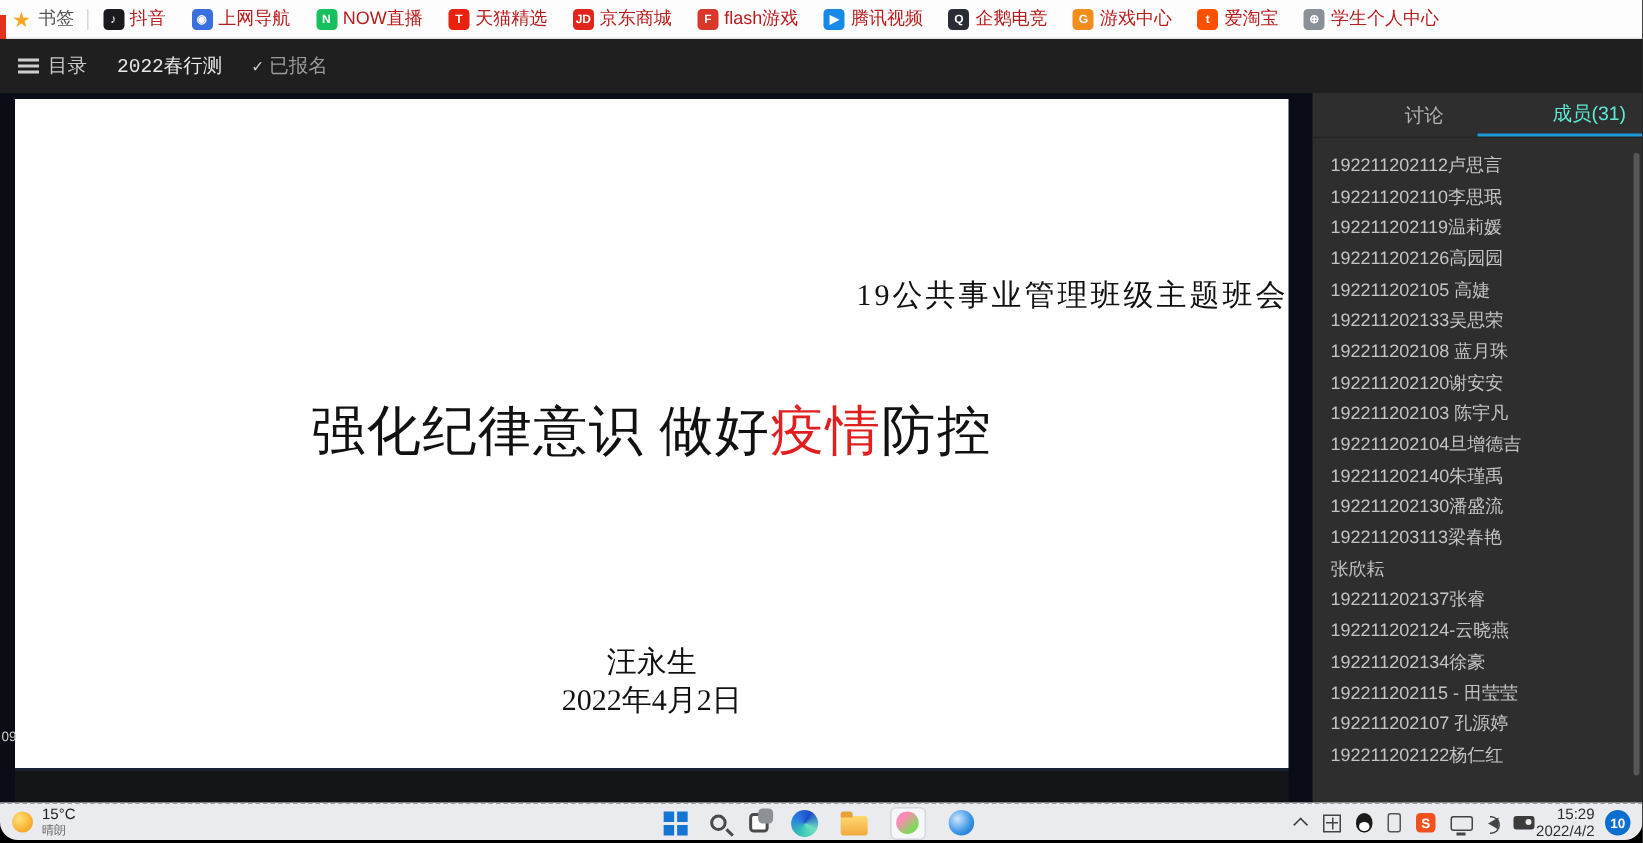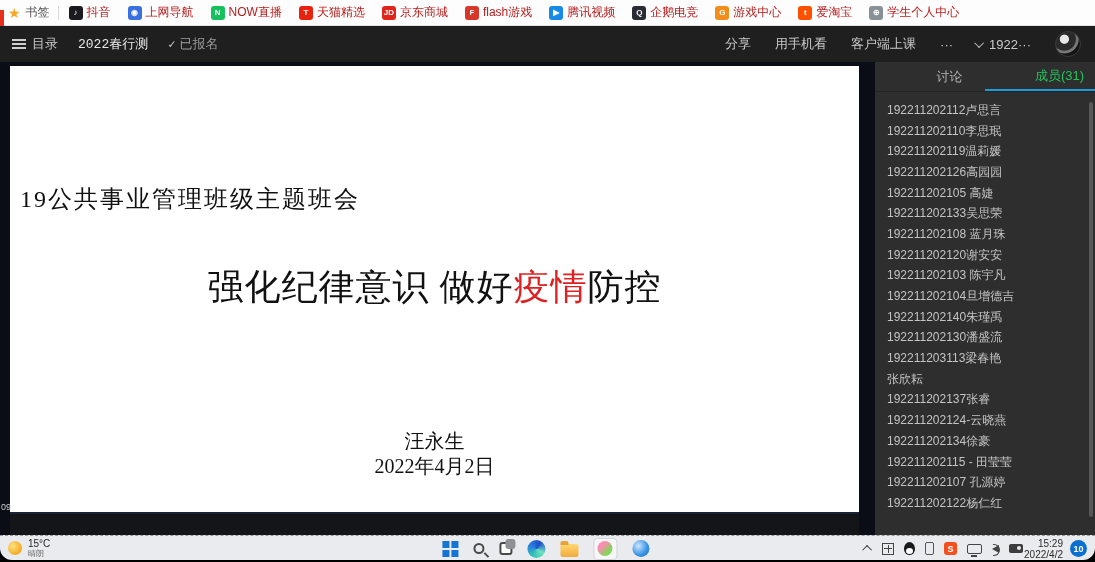--- a/index.html
+++ b/index.html
@@ -30,33 +30,33 @@
   .tb-check { color:#cfcfcf; font-size:12px; }
   .tb-right { margin-left:auto; display:flex; align-items:center; gap:24px; padding-right:14px; }
   .tb-right .tb-item { cursor:pointer; }
   .tb-account { display:flex; align-items:center; gap:5px; }
   .chev-down { width:7px; height:7px; border-left:1.5px solid #bdbdbd; border-bottom:1.5px solid #bdbdbd; transform:rotate(-45deg) translateY(-2px); }
   .avatar { width:26px; height:26px; border-radius:50%; background:radial-gradient(circle at 35% 30%, #e8e8e8 0 18%, #2a2a2a 22% 48%, #777 52% 60%, #151515 64%); border:1px solid #3a3a3a; cursor:pointer; }
 
   
   .content { position:absolute; left:0; top:62px; width:875px; height:473px; background:#0a0d16; }
   .slide { position:absolute; left:10px; top:4px; width:849px; height:446px; background:#ffffff; font-family:"Liberation Serif","DejaVu Serif",serif; color:#111; }
-  .slide-title { position:absolute; left:10px; top:117px; width:100%; text-align:left; font-size:24px; letter-spacing:2px; }
+  .slide-title { position:absolute; left:0; top:117px; width:100%; text-align:right; font-size:20px; letter-spacing:2px; }
   .slide-subtitle { position:absolute; left:0; top:197px; width:100%; text-align:center; font-size:36px; letter-spacing:1px; }
   .slide-subtitle .red { color:#e02020; }
   .slide-author { position:absolute; left:0; top:362px; width:100%; text-align:center; font-size:20px; }
   .slide-date { position:absolute; left:0; top:387px; width:100%; text-align:center; font-size:20px; }
-  .left-marker { position:absolute; left:1px; top:440px; color:#cfcfcf; font-size:9px; }
+  .left-marker { position:absolute; left:1px; top:424px; color:#cfcfcf; font-size:9px; }
   .below-slide { position:absolute; left:10px; top:450px; width:849px; height:23px; background:linear-gradient(#1a2236 0 2px, #141519 2px); }
 
   
   .panel { position:absolute; left:875px; top:62px; width:220px; height:473px; background:#2e2e2e; }
   .panel-tabs { display:flex; height:30px; border-bottom:1px solid #242424; }
   .tab { flex:1; display:flex; align-items:center; justify-content:center; font-size:13px; color:#b3b3b3; cursor:pointer;padding-left:39px; }
-  .tab.active { color:#22c55e; border-bottom:2px solid #1f9ad8; }
+  .tab.active { color:#5eead4; border-bottom:2px solid #1f9ad8; }
   .member-list { position:absolute; left:0; top:38px; width:212px; }
   .member-row { height:20.7px; display:flex; align-items:center; padding-left:12px; font-size:12px; color:#c4c4c4; white-space:nowrap; overflow:hidden; cursor:default; }
   .panel-scrollbar { position:absolute; right:2px; top:40px; width:4px; height:415px; border-radius:2px; background:#575757; }
 
   
   .taskbar { position:absolute; left:0; top:535px; width:1095px; height:25px; background:#e9ebee; border-top:1px dashed #97999c; }
   .weather { position:absolute; left:8px; top:2px; display:flex; align-items:center; gap:6px; cursor:pointer; }
   .sun-icon { width:14px; height:14px; border-radius:50%; background:radial-gradient(circle at 35% 35%, #ffe27a, #f5a623 75%); }
   .weather-text { display:flex; flex-direction:column; justify-content:center; }
   .weather-temp { font-size:10px; line-height:11px; color:#1f1f1f; }
@@ -176,31 +176,20 @@
               <i></i>
             </span>
         <span>目录</span>
       </span>
       <span class="tb-course">2022春行测</span>
       <span class="tb-enrolled">
         <span class="tb-check">✓</span>
         <span>已报名</span>
       </span>
     </div>
-    <div class="tb-right">
-      <span class="tb-item">分享</span>
-      <span class="tb-item">用手机看</span>
-      <span class="tb-item">客户端上课</span>
-      <span class="tb-item">···</span>
-      <span class="tb-account">
-        <span class="chev-down"></span>
-        <span>1922···</span>
-      </span>
-      <span class="avatar"></span>
-    </div>
   </div>
 
   <div class="content">
     <div class="slide">
       <div class="slide-title">19公共事业管理班级主题班会</div>
       <div class="slide-subtitle">
         <span>强化纪律意识  做好</span><span class="red">疫情</span><span>防控</span>
       </div>
       <div class="slide-author">汪永生</div>
       <div class="slide-date">2022年4月2日</div>

